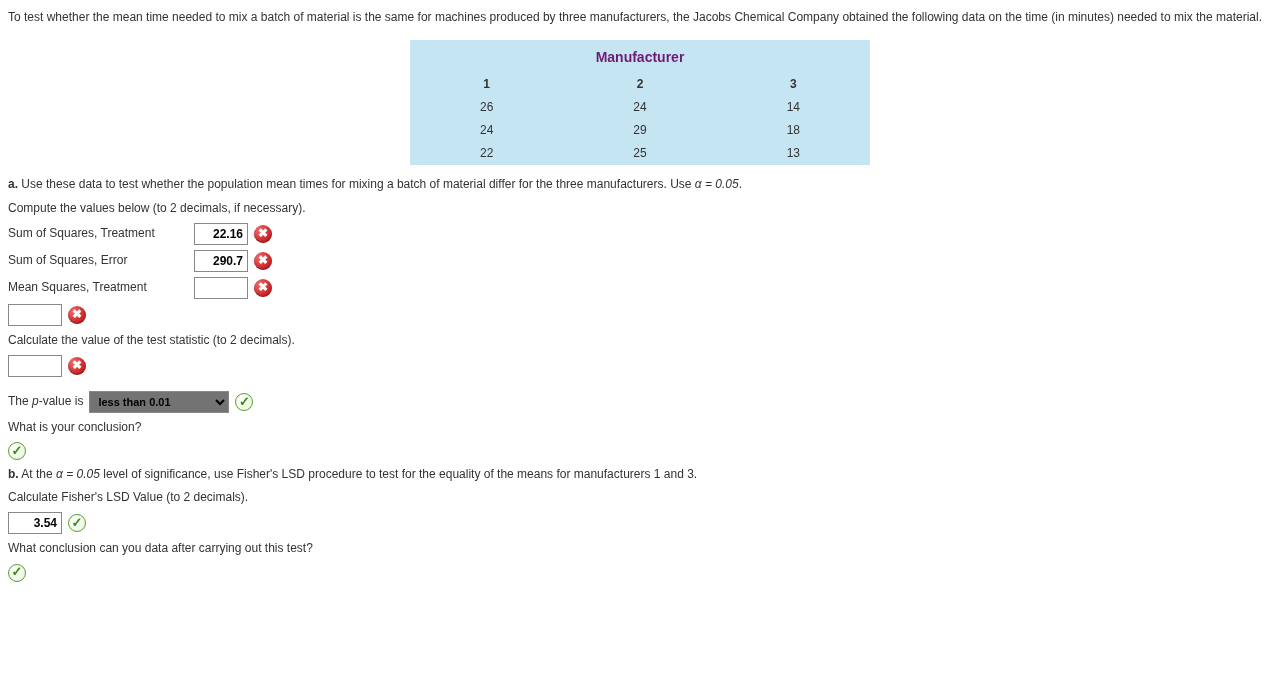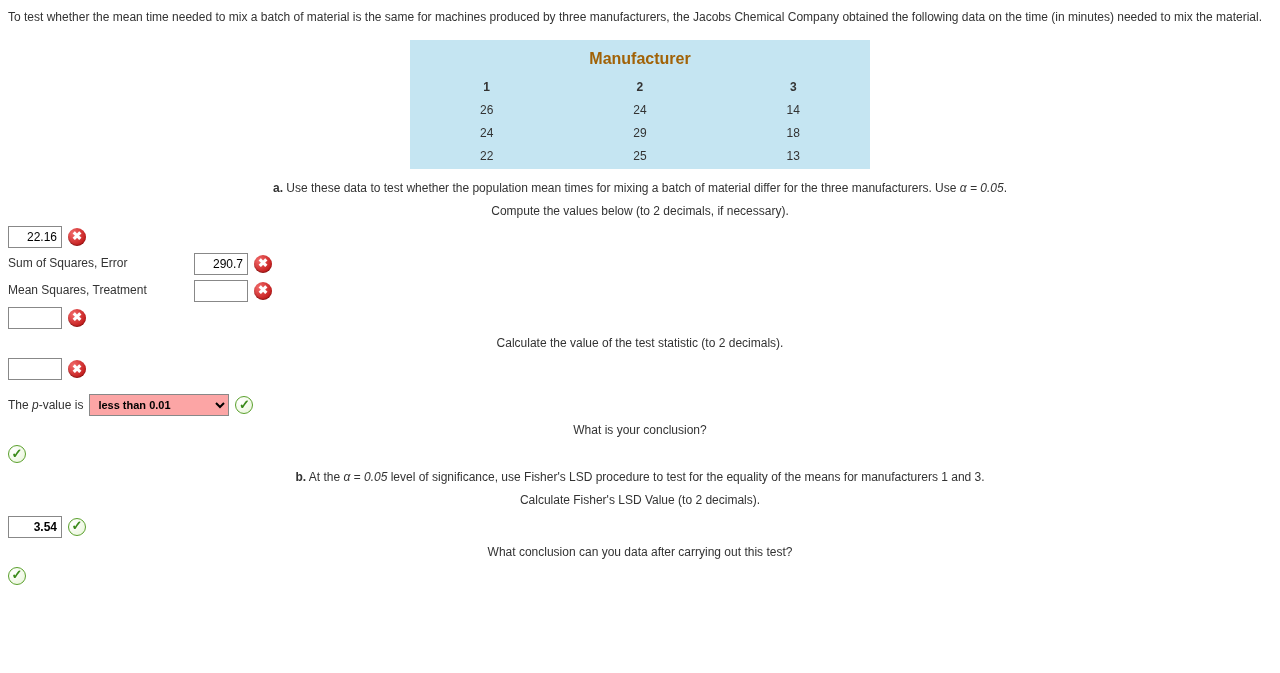--- a/index.html
+++ b/index.html
@@ -15,66 +15,67 @@
     .data-table-wrap {
       margin: 0 auto 10px auto;
       width: 460px;
     }
     .data-table {
       width: 100%;
       background: #c5e5f2;
       border-collapse: collapse;
     }
     .data-table th {
-      color: #a16207;
+      color: #701a75;
       font-weight: bold;
       text-align: center;
       padding: 6px 0 4px 0;
-      font-size: 16px;
+      font-size: 14px;
     }
     .data-table td {
       text-align: center;
       padding: 2px 0;
       font-size: 12px;
       color: #333;
     }
     .data-table .col-head td {
       font-weight: bold;
     }
-    .qline { margin: 4px 0; text-align: center; }
+    .qline { margin: 4px 0; }
     .bold { font-weight: bold; }
     .alpha { font-style: italic; }
     .field-row {
       display: flex;
       align-items: center;
       margin: 5px 0;
       gap: 6px;
     }
     .field-label {
       width: 180px;
       display: inline-block;
     }
     .input-cell {
       border: 1px solid #888;
       padding: 3px 4px;
       font-family: inherit;
       font-size: 12px;
       text-align: right;
       width: 54px;
       height: 22px;
+      font-weight: bold;
     }
     .input-cell.sm { width: 54px; }
     .input-cell.empty { text-align: left; }
     .select-cell {
       border: 1px solid #888;
       padding: 2px 4px;
       font-family: inherit;
       font-size: 11px;
       height: 22px;
-      background: #fca5a5;
+      background: #737373;
       font-weight: bold;
     }
     .select-wide { width: 600px; }
     .select-med { width: 600px; }
     .select-pval { width: 140px; }
     .icon {
       display: inline-flex;
       align-items: center;
       justify-content: center;
       width: 18px;
@@ -133,20 +134,21 @@
 </div>
 
 <div class="qline">
   <span class="bold">a.</span>
   <span>Use these data to test whether the population mean times for mixing a batch of material differ for the three manufacturers. Use </span><span class="alpha">α = 0.05</span><span>.</span>
 </div>
 
 <div class="qline">Compute the values below (to 2 decimals, if necessary).</div>
 
 <div class="field-row">
+  <span class="field-label">Sum of Squares, Treatment</span>
   <input class="input-cell sm" value="22.16" style="">
   <span class="icon icon-x">✖</span>
 </div>
 
 <div class="field-row">
   <span class="field-label">Sum of Squares, Error</span>
   <input class="input-cell sm" value="290.7" style="">
   <span class="icon icon-x">✖</span>
 </div>
 

